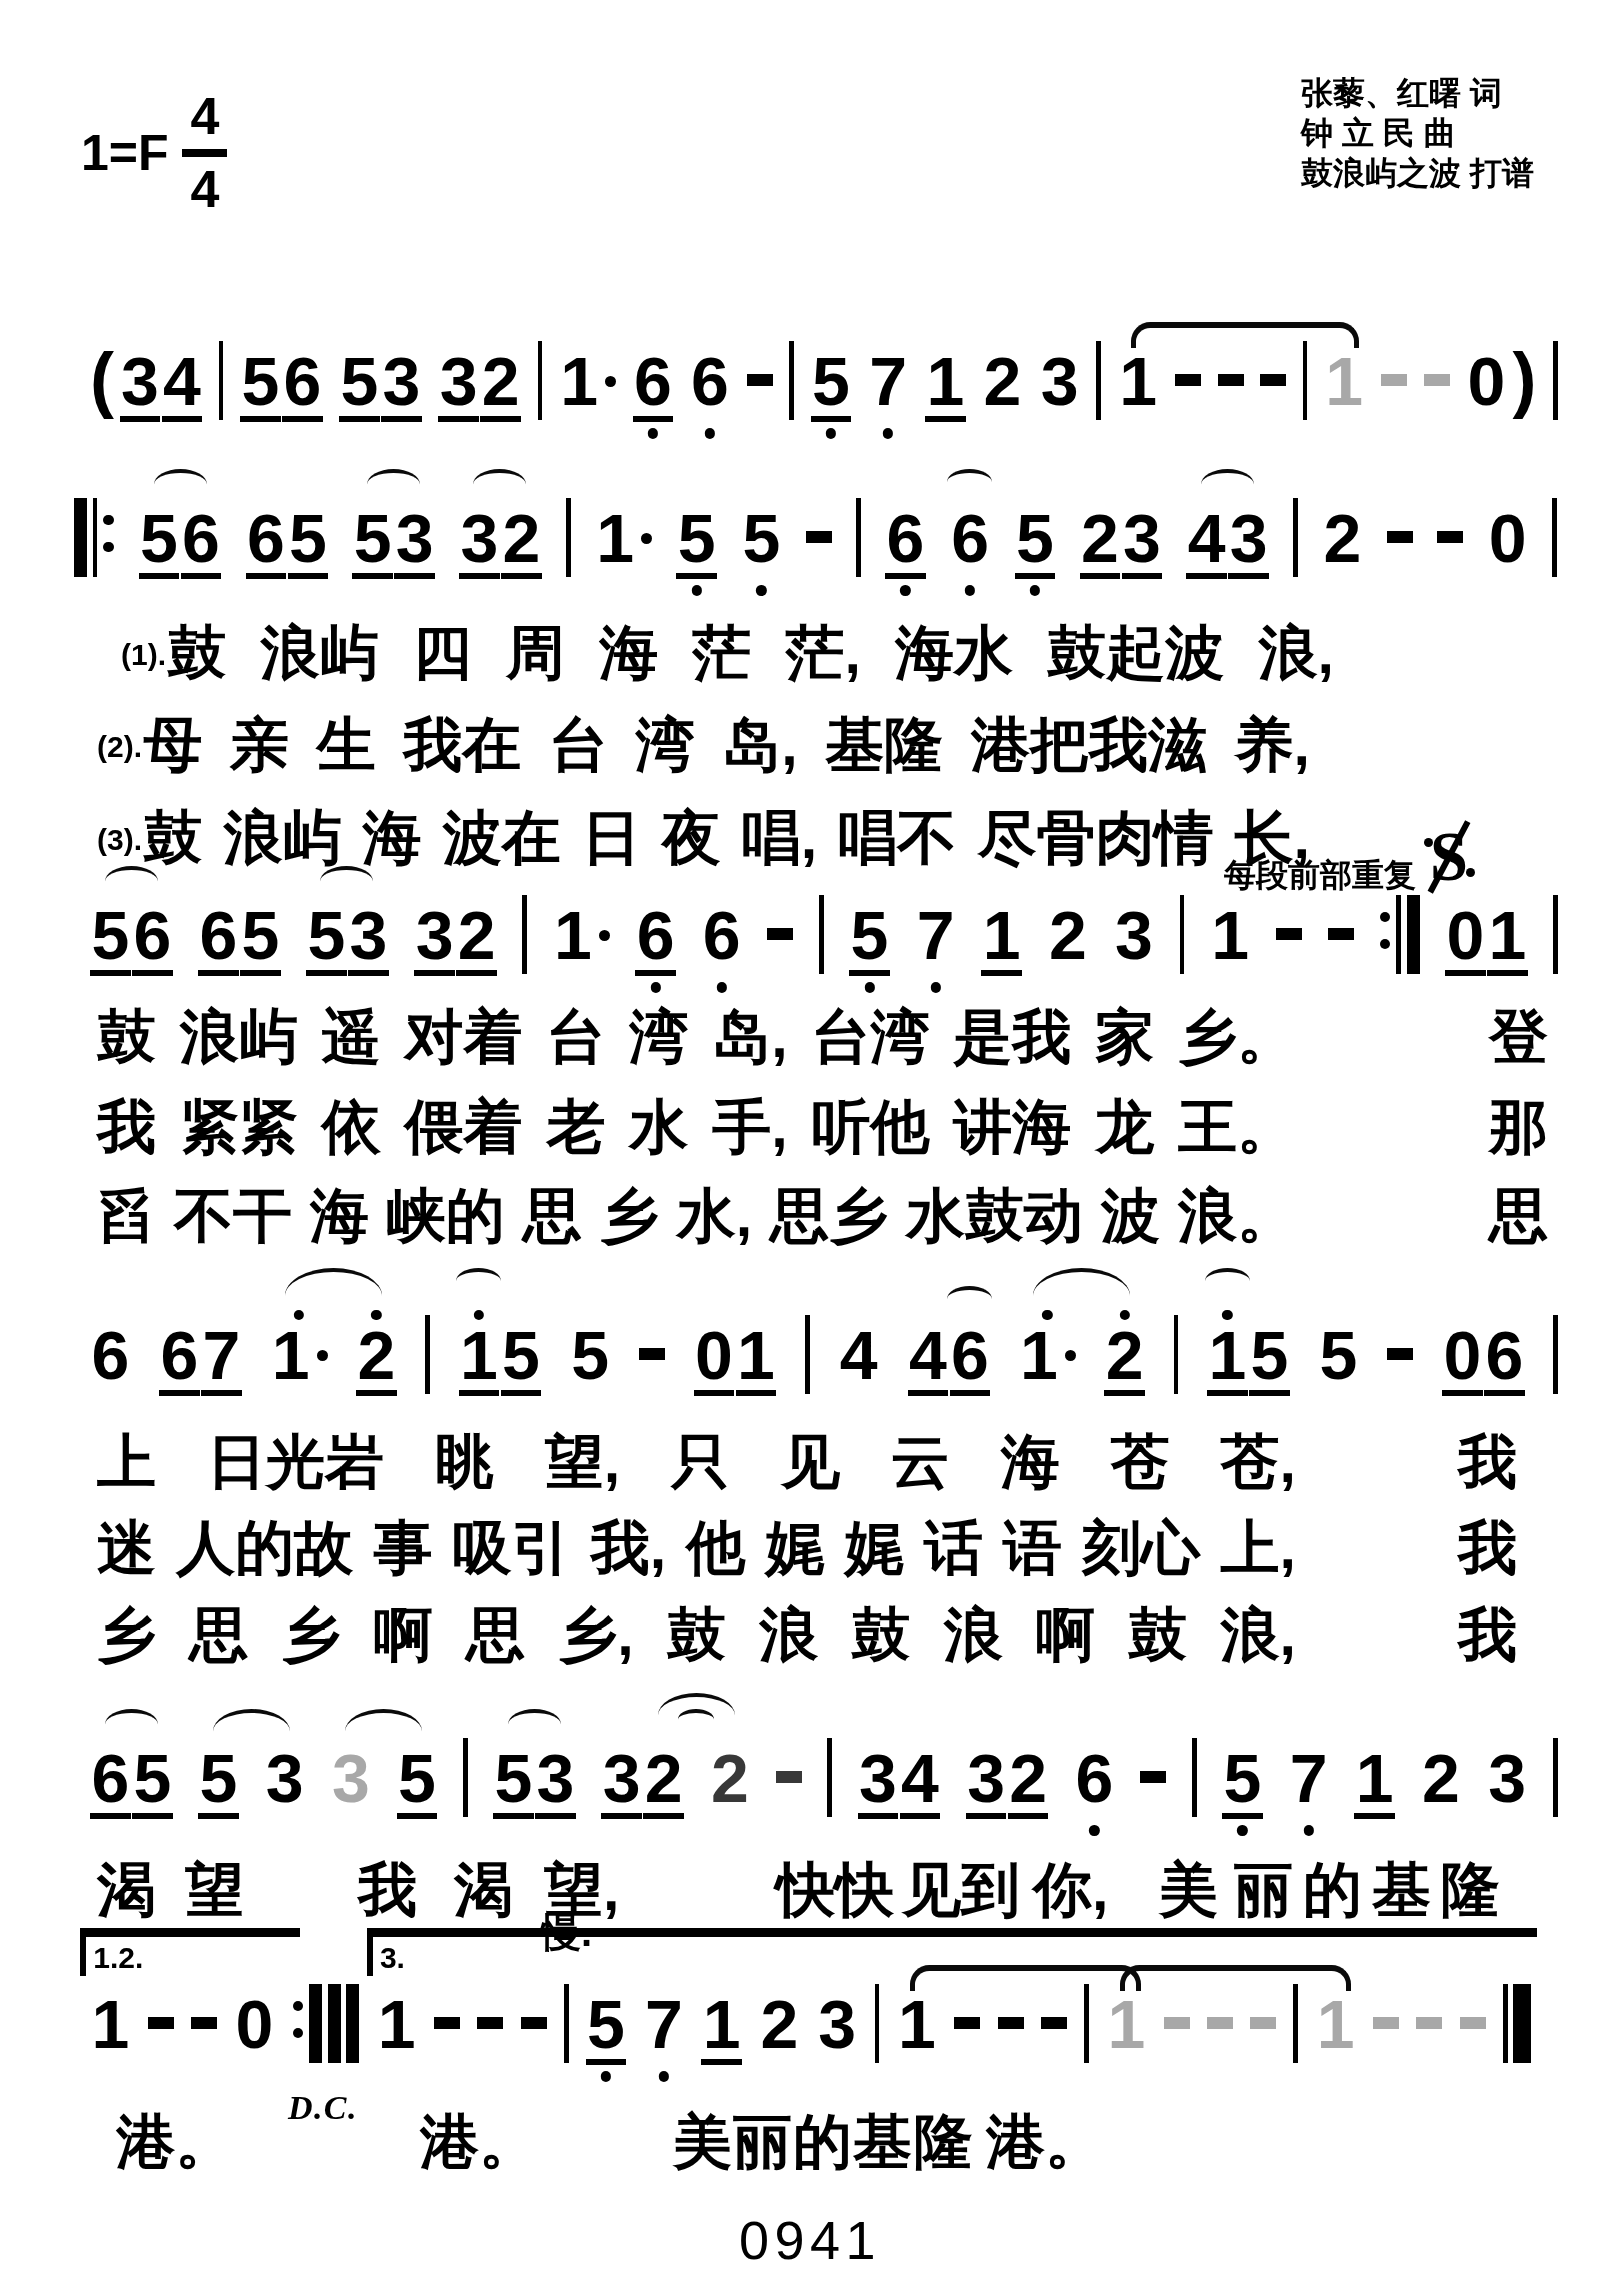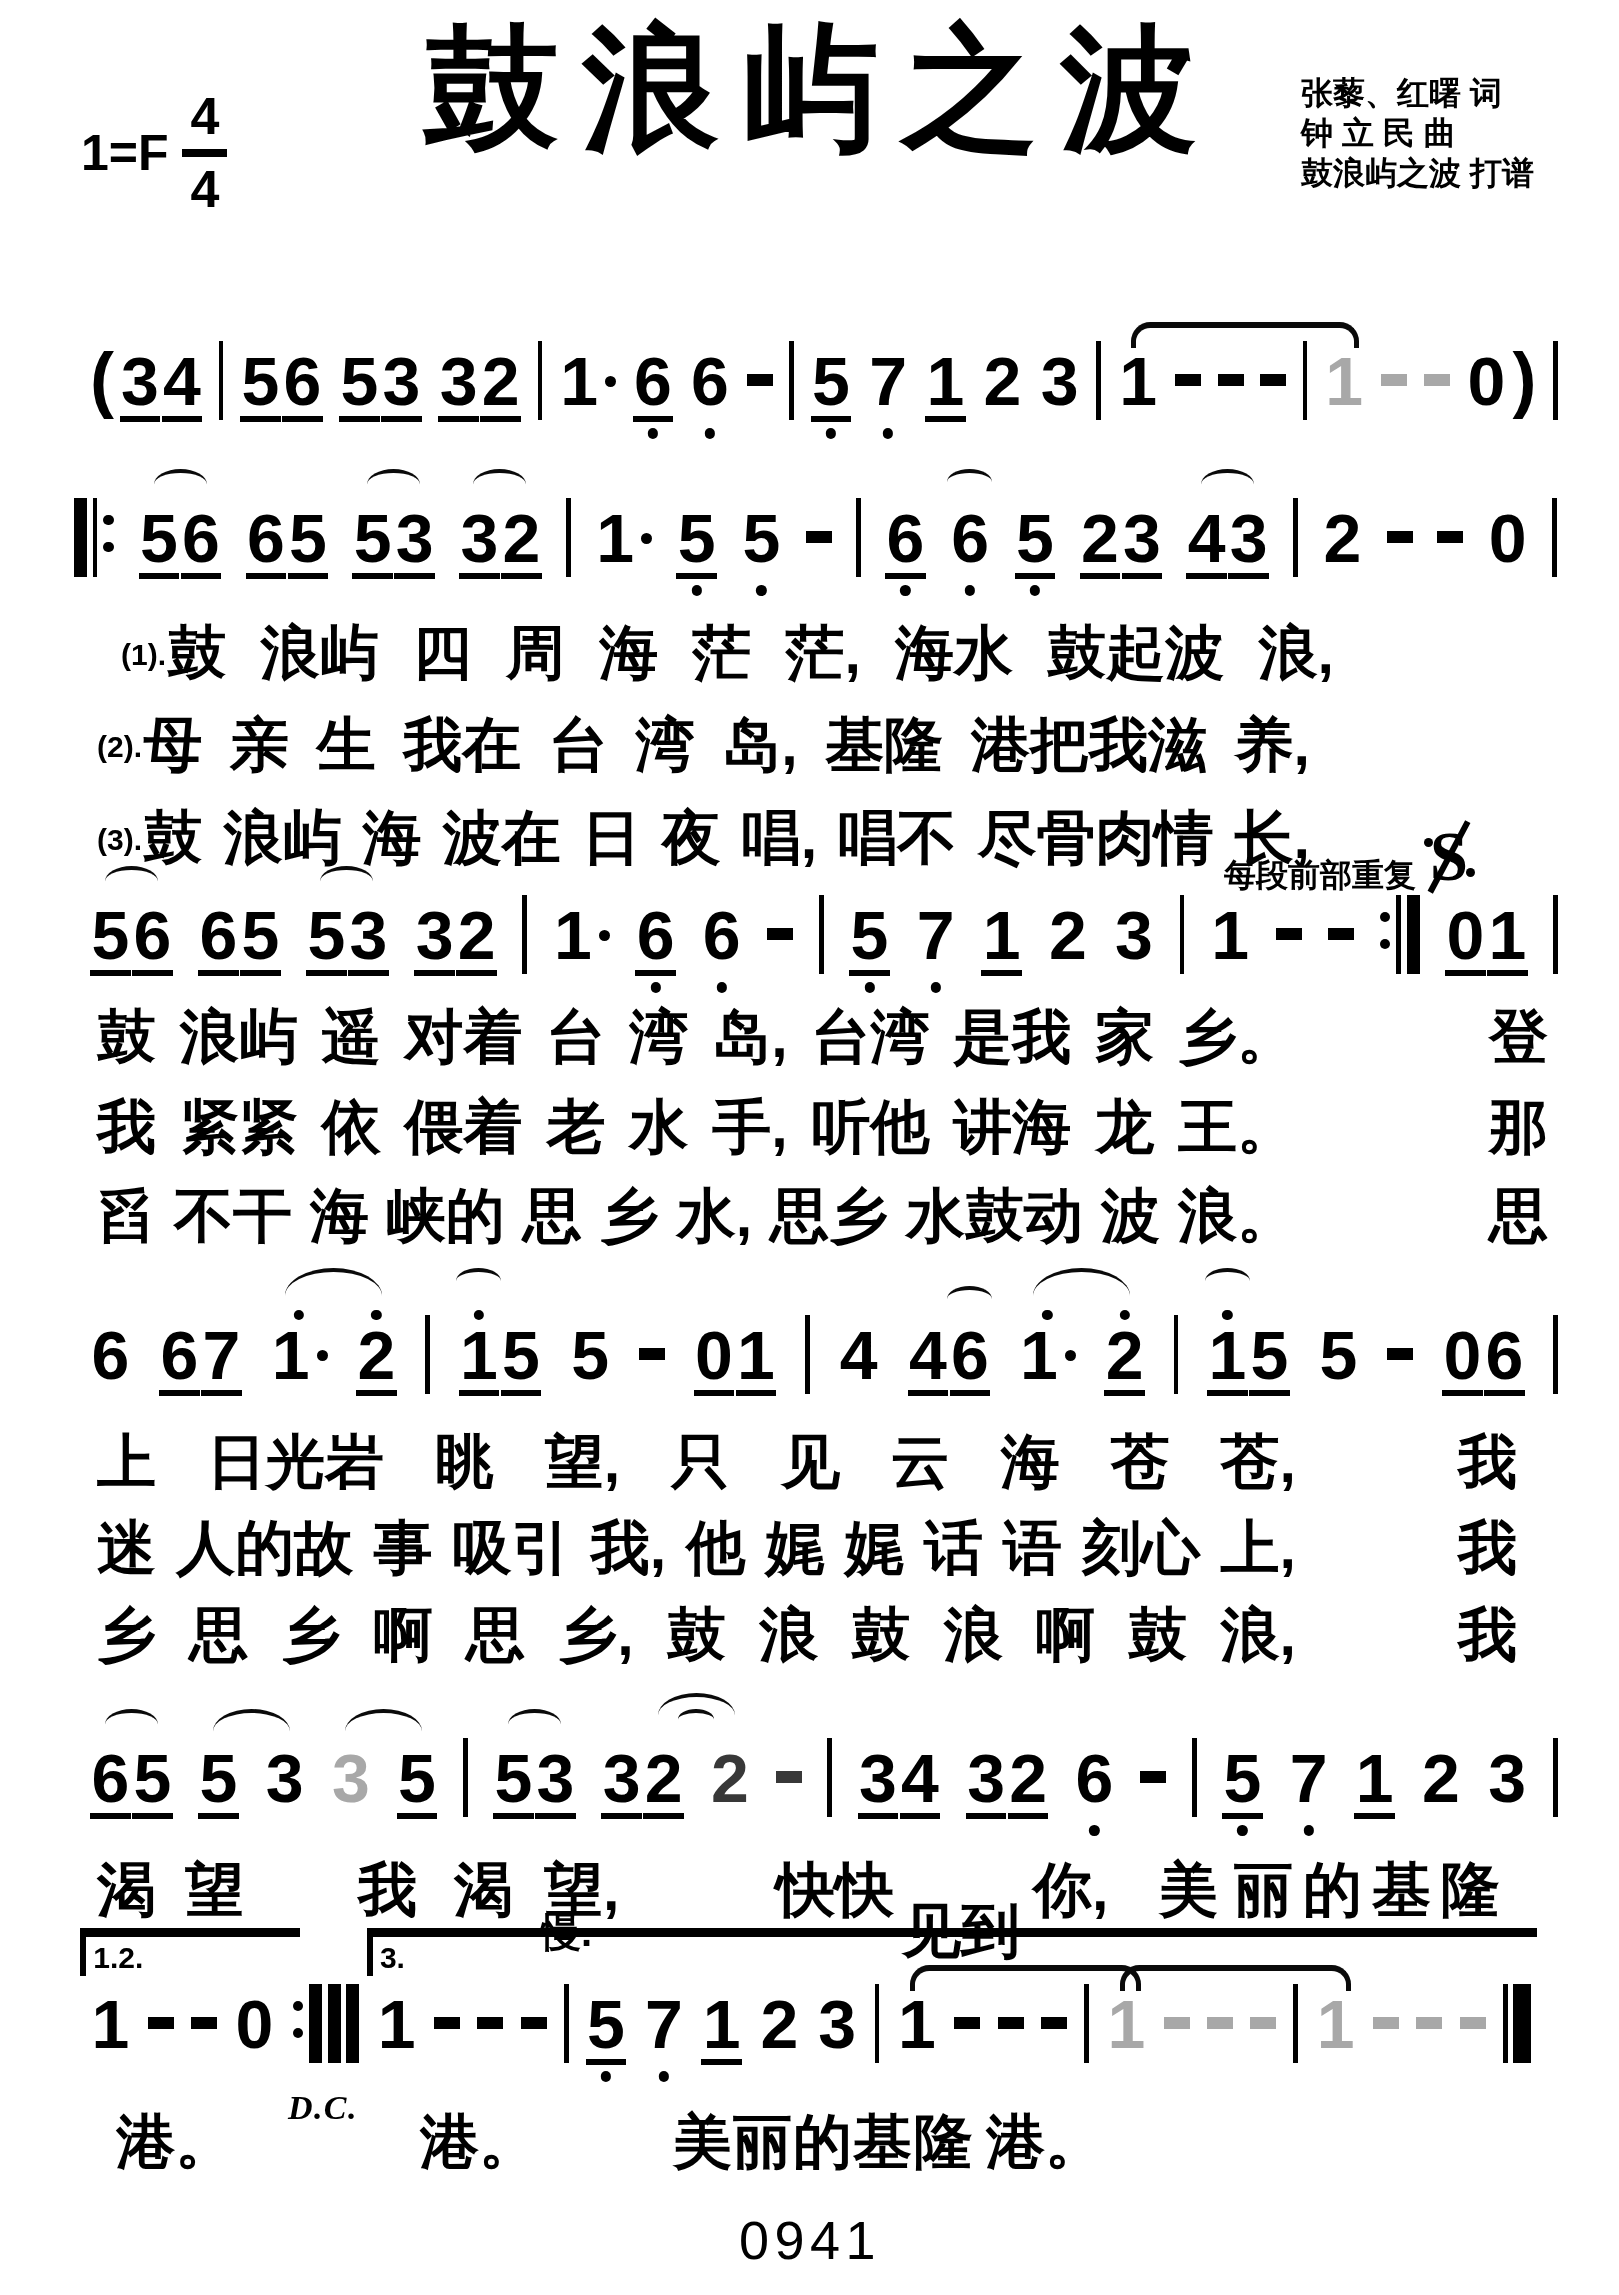--- a/index.html
+++ b/index.html
@@ -82,21 +82,20 @@
 
 <div class="page">
   <div class="keysig">
     <span class="key">1=F</span>
     <span class="frac">
       <b>4</b>
       <i></i>
       <b>4</b>
     </span>
   </div>
-  <h1 class="title">鼓浪屿之波</h1>
   <div class="credits">
     <div>张藜、红曙 词</div>
     <div>钟 立 民 曲</div>
     <div>鼓浪屿之波 打谱</div>
   </div>
   <div id="score">
       <div class="mline" style="left: 90px; top: 330px; width: 1468px;">
         <span class="cell paren pl">(</span>
         <span class="cell grp">
           <span class="cell note">
@@ -1412,21 +1411,21 @@
         <i class="arc" style="left: 568px; width: 77px; height: 41px; top: -34px;"></i>
         <i class="arc" style="left: 588px; width: 36px; height: 33px; top: -18px;"></i>
       </div>
       <div class="lyr" style="left: 97px; top: 1856px; width: 1448px;">
         <span class="syl abs" style="left: 0px;">渴</span>
         <span class="syl abs" style="left: 88px;">望</span>
         <span class="syl abs" style="left: 261px;">我</span>
         <span class="syl abs" style="left: 357px;">渴</span>
         <span class="syl abs" style="left: 447px;">望,</span>
         <span class="syl abs" style="left: 679px;">快快</span>
-        <span class="syl abs" style="left: 805px; margin-top: 41px;">见到</span>
+        <span class="syl abs" style="left: 805px;">见到</span>
         <span class="syl abs" style="left: 936px;">你,</span>
         <span class="syl abs" style="left: 1062px;">美</span>
         <span class="syl abs" style="left: 1137px;">丽</span>
         <span class="syl abs" style="left: 1206px;">的</span>
         <span class="syl abs" style="left: 1275px;">基</span>
         <span class="syl abs" style="left: 1344px;">隆</span>
       </div>
       <div class="mline" style="left: 90px; top: 1973px; width: 1441px;">
         <span class="cell note">
           <span class="slot-hi"></span>

